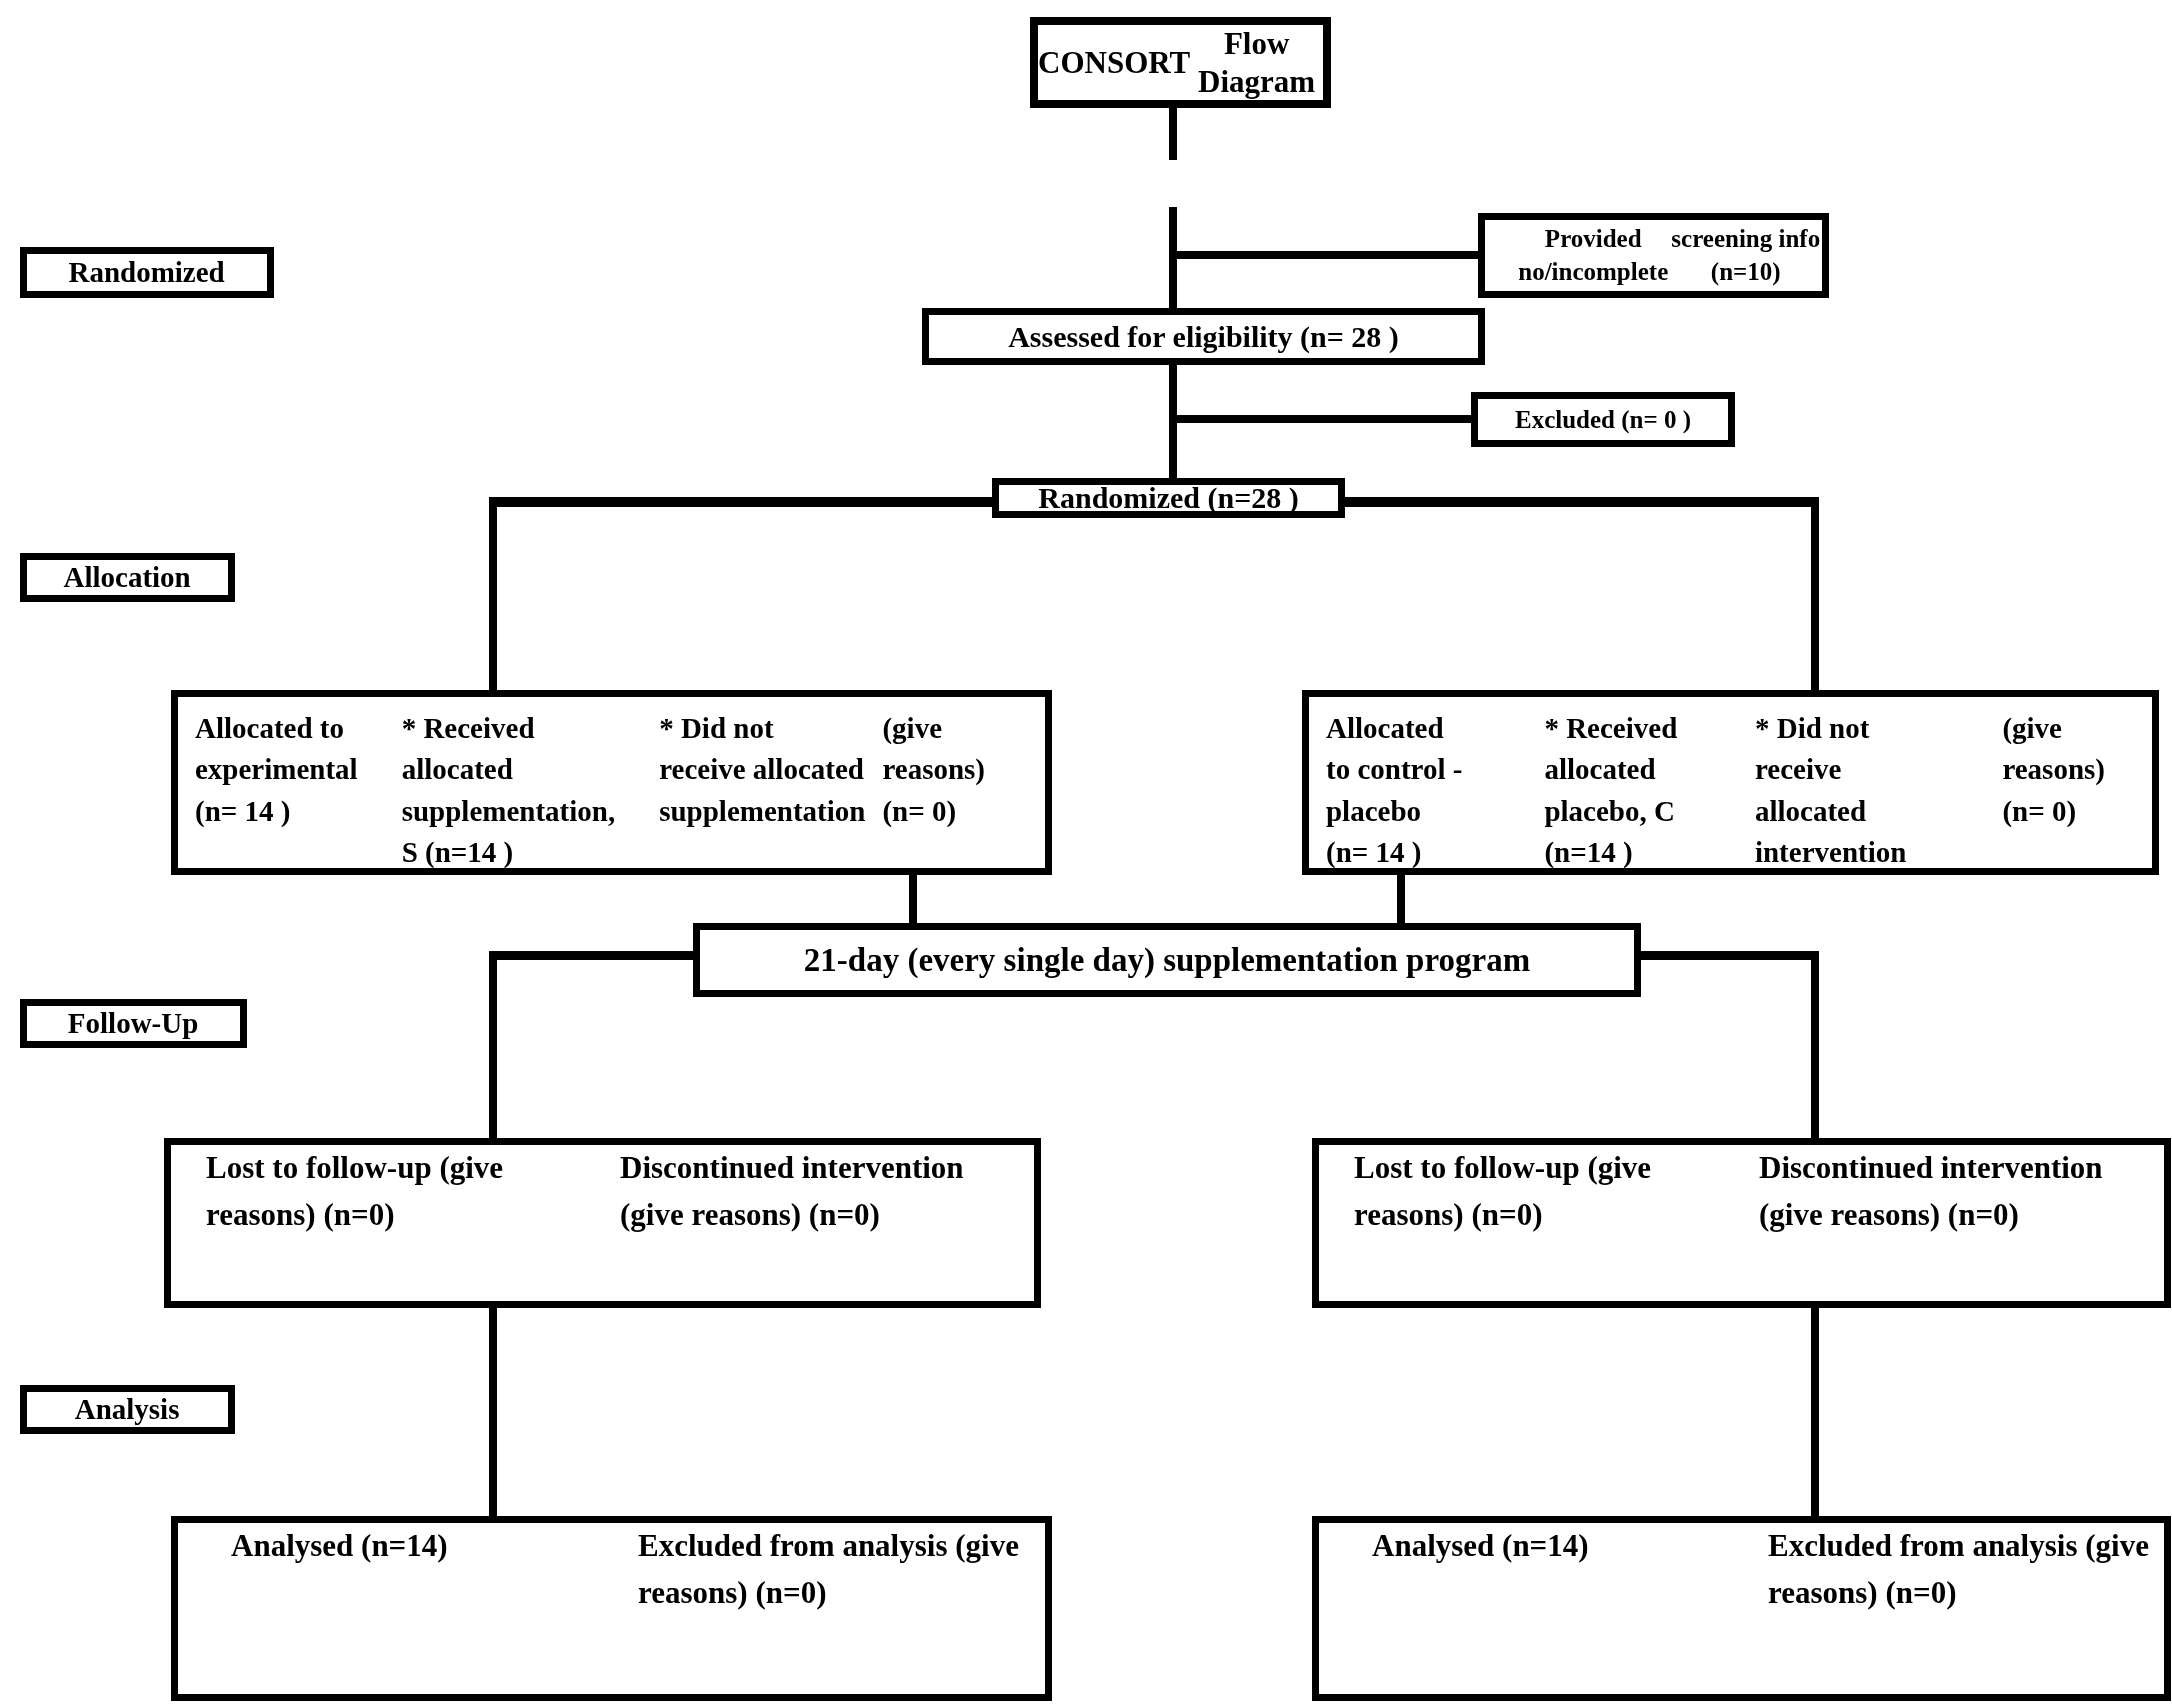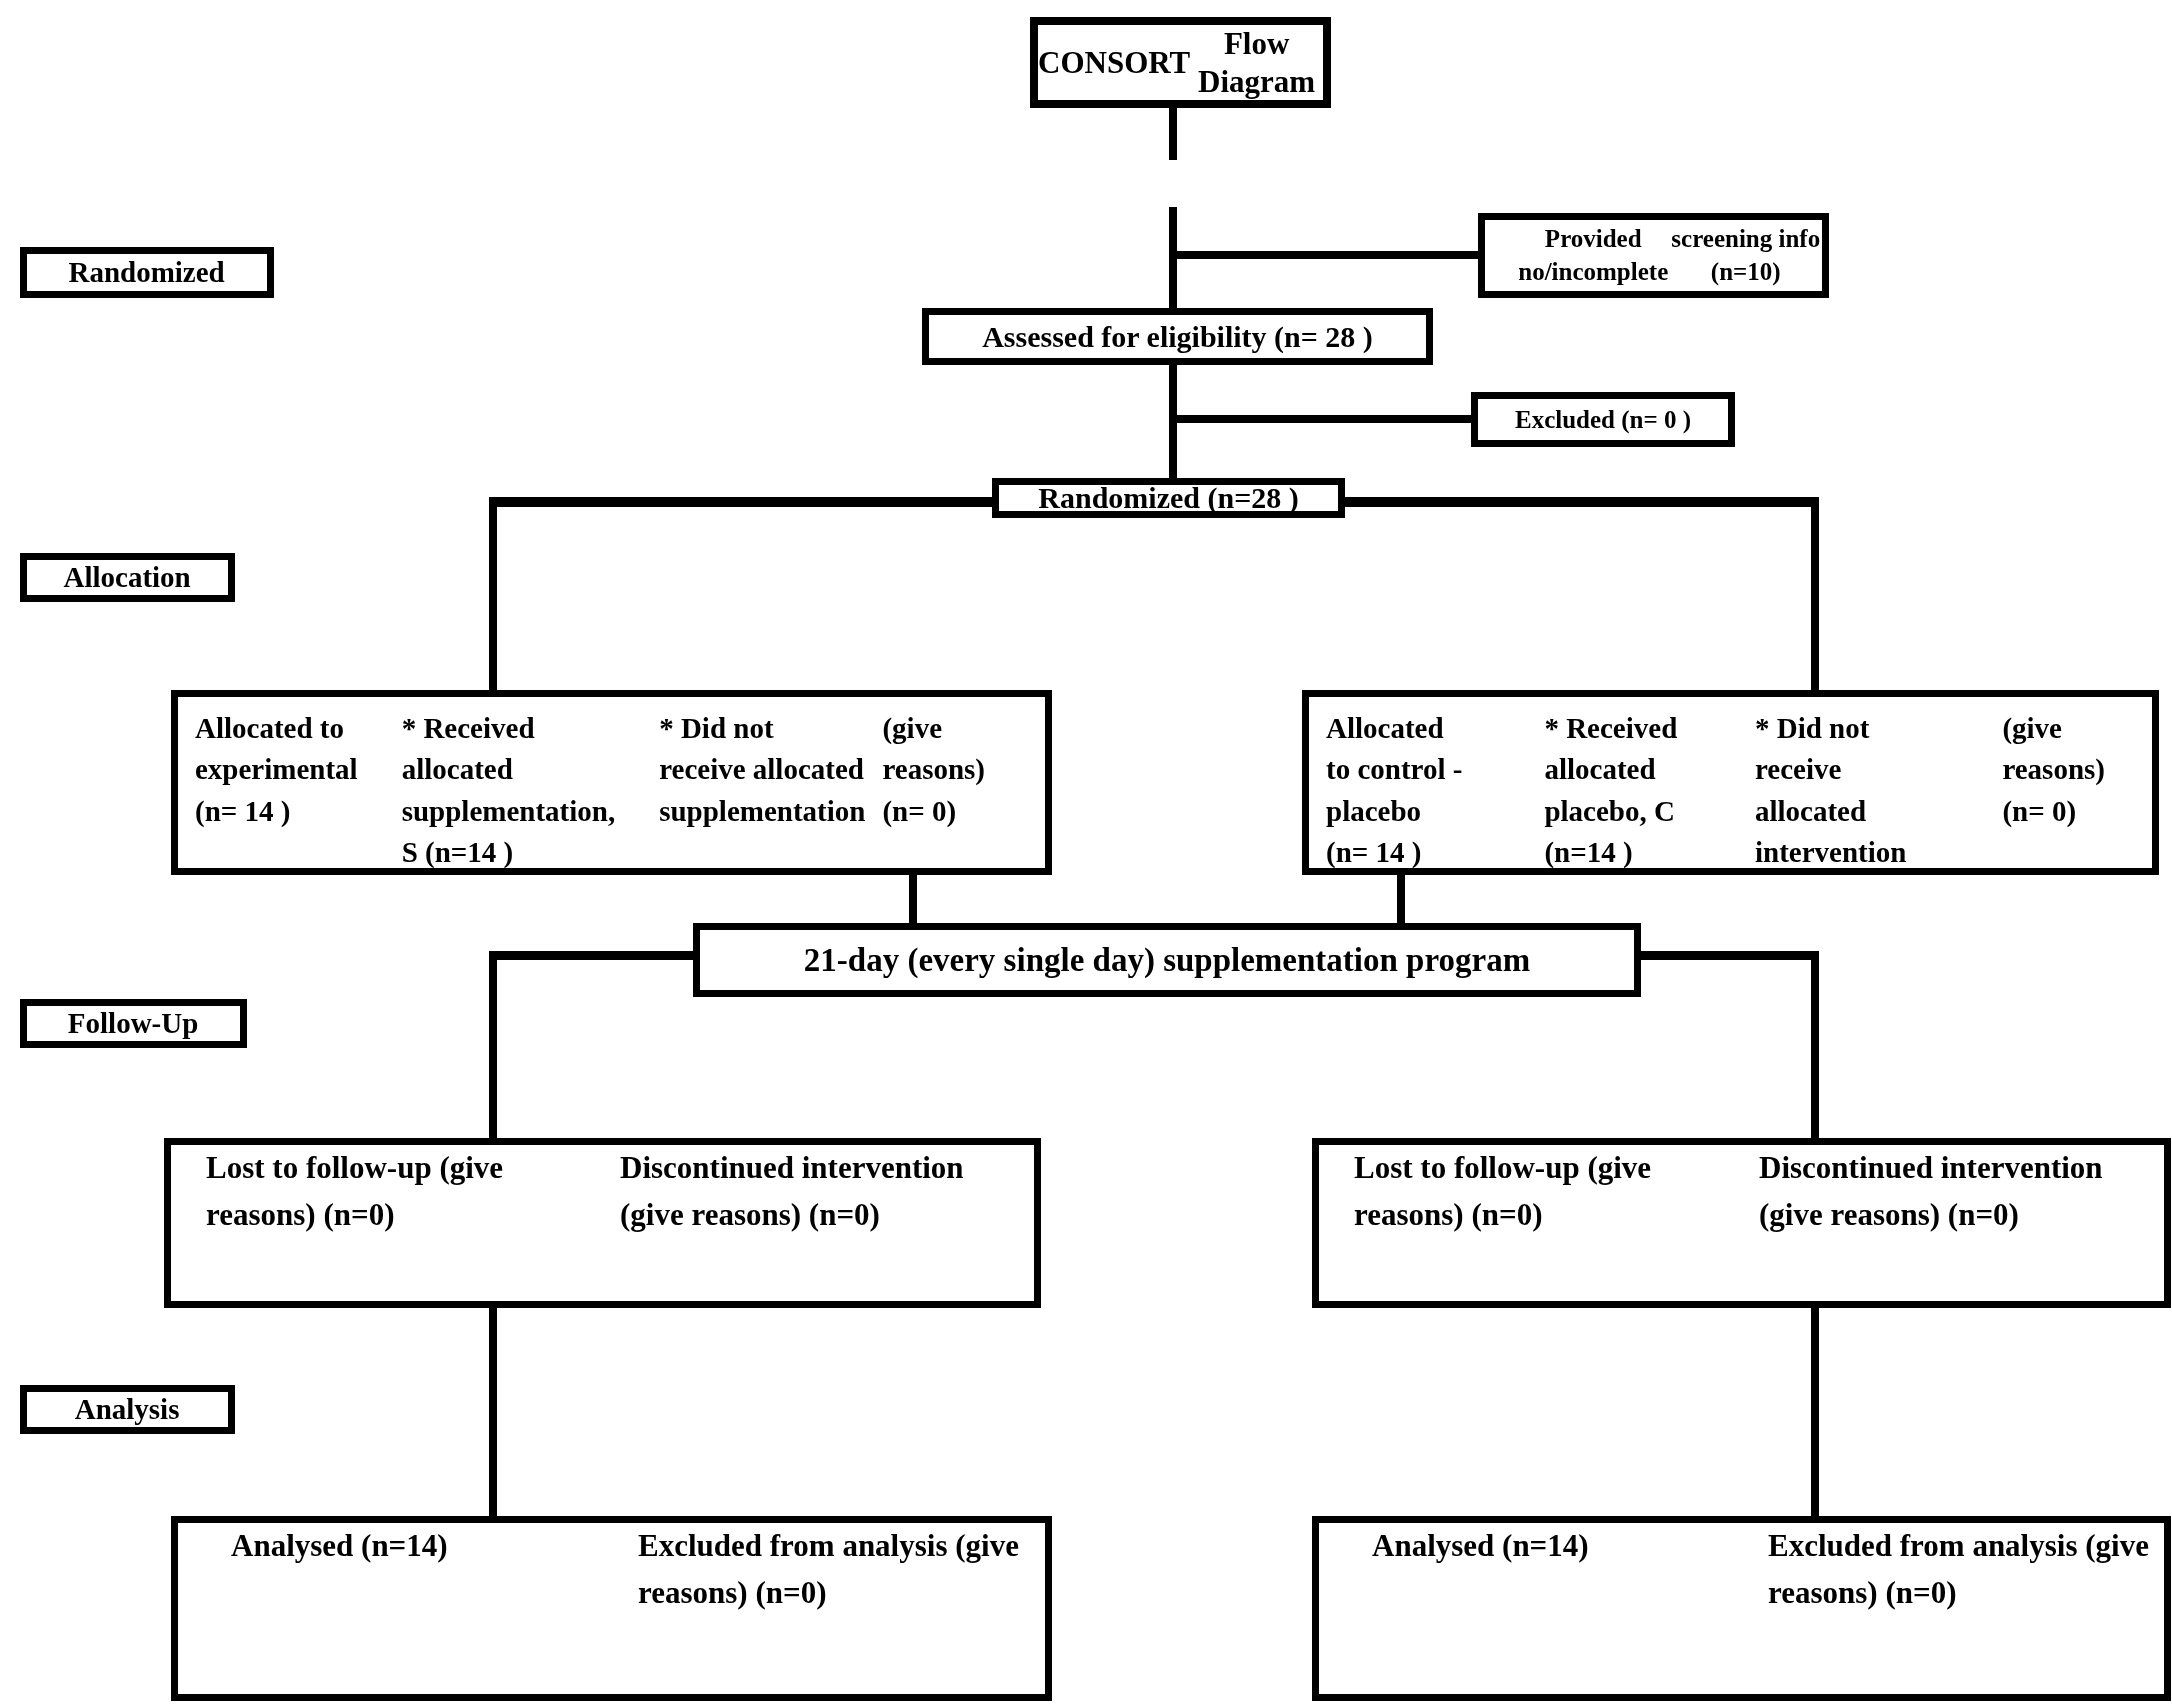--- a/index.html
+++ b/index.html
@@ -28,26 +28,26 @@
   .ind-star{padding-left:44px;}
   .ind-sm{padding-left:17px;}
   .ind-lg{padding-left:66px;}
   .conn{position:absolute;background:#000;}
 
   
   #consort        {left:1030px;top:17px;  width:301px; height:91px;font-size:31px;line-height:1.22;border-width:8.4px;}
   #prescreening   {left:922px;top:154px; width:511px; height:54px; font-size:30px;}
   #provided       {left:1478px;top:213px; width:351px; height:85px;font-size:25px;line-height:1.3;padding-left:32px;}
   #enrollment     {left:19.6px;  top:247px; width:254px; height:51px; font-size:29px;}
-  #assessed       {left:922px;top:308px; width:511px; height:57px;font-size:30px;}
+  #assessed       {left:922px;top:308px; width:563px; height:57px;font-size:30px;}
   #excluded       {left:1471px;top:392px; width:264px; height:55px; font-size:25px;}
   #randomized     {left:992px;top:478px; width:353px; height:40px; font-size:30px;}
   #allocation     {left:19.6px;  top:553px; width:215px; height:49px; font-size:29px;}
   #alloc-exp      {left:171px; top:690px;width:881px;height:185px;font-size:29px;line-height:1.42;padding:11.2px 17px;justify-content:flex-end;}
-  #alloc-ctrl     {left:1302px;top:690px;width:857px;height:185px;font-size:29px;line-height:1.42;padding:11.2px 17px;justify-content:center;gap:30px;}
+  #alloc-ctrl     {left:1302px;top:690px;width:857px;height:185px;font-size:29px;line-height:1.42;padding:11.2px 17px;justify-content:flex-end;gap:30px;}
   #program        {left:693px;top:923px;width:948px;height:74px;font-size:33px;}
   #followup-label {left:19.6px;  top:999px;width:227px; height:49px; font-size:29px;}
   #lost-exp       {left:164px; top:1138px;width:877px;height:170px;font-size:31px;line-height:1.5;padding-left:35px;}
   #lost-ctrl      {left:1312px;top:1138px;width:859px;height:170px;font-size:31px;line-height:1.5;padding-left:35px;}
   #analysis-label {left:19.6px;  top:1385px;width:215px; height:49px; font-size:29px;}
   #analysed-exp   {left:171px; top:1516px;width:881px;height:185px;font-size:31px;line-height:1.5;padding-left:53px;}
   #analysed-ctrl  {left:1312px;top:1516px;width:859px;height:185px;font-size:31px;line-height:1.5;padding-left:53px;}
 
   
   #c-consort-pre      {left:1169px;top:107px; width:7.9px; height:53px;}

